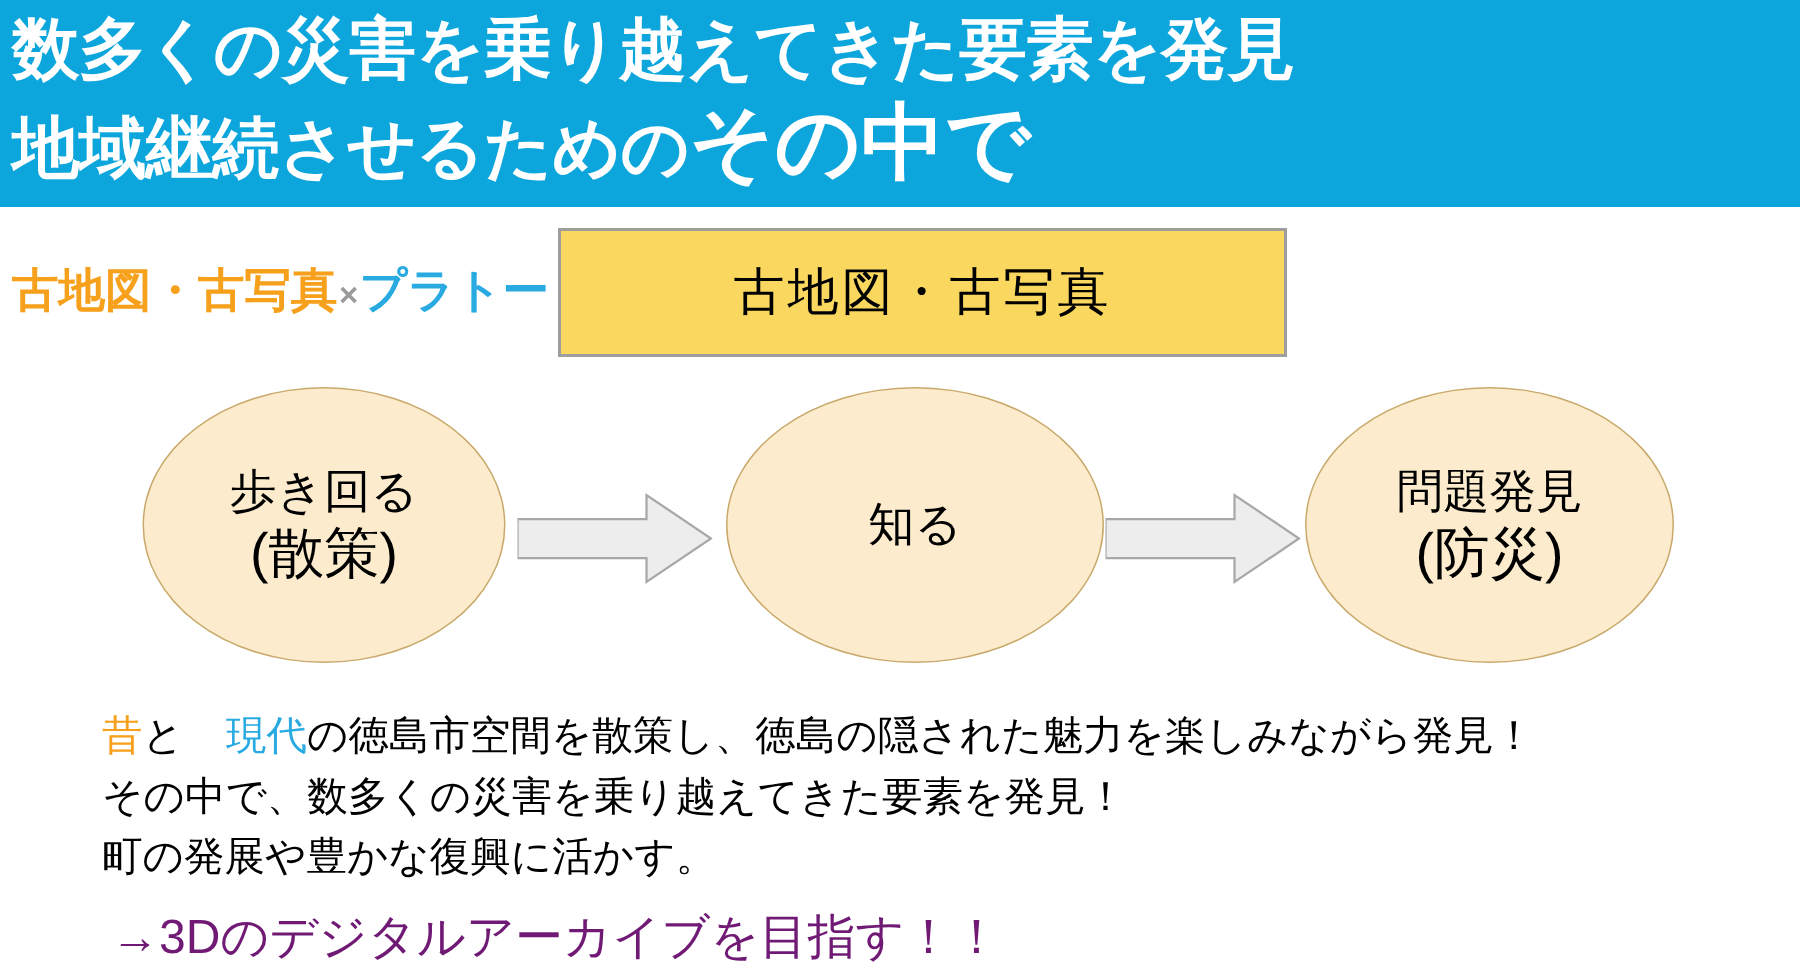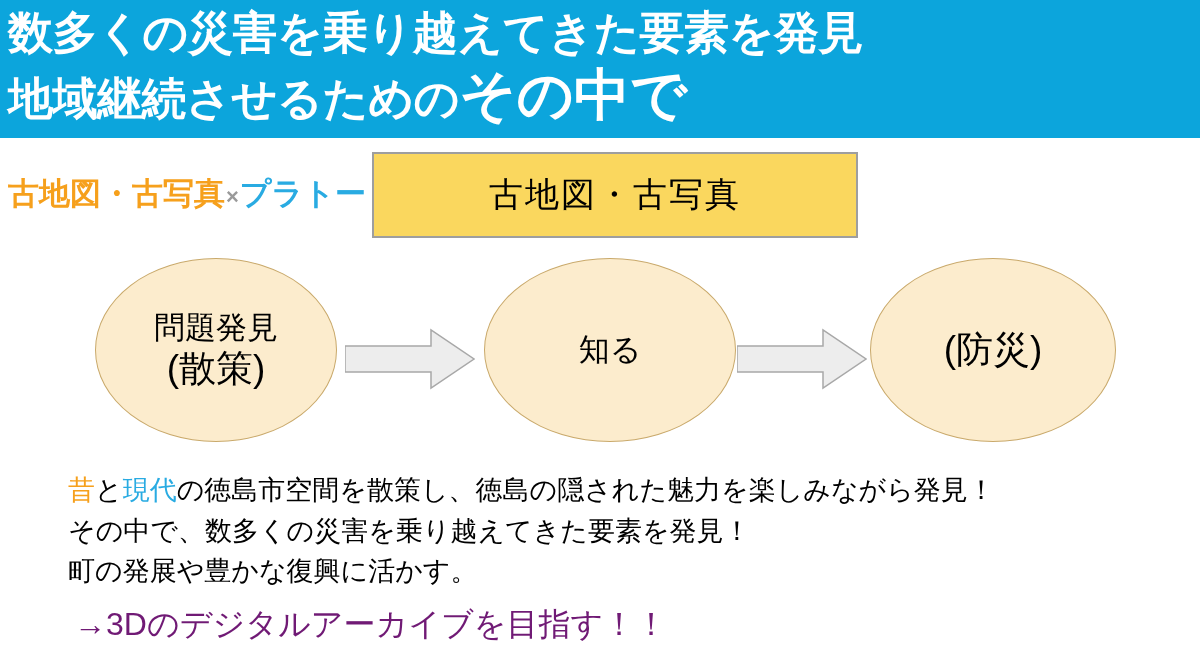--- a/index.html
+++ b/index.html
@@ -131,21 +131,21 @@
     position: absolute;
     left: 68px;
     top: 470px;
     width: 1080px;
     font-size: 27px;
     line-height: 1.50;
     color: #000000;
     white-space: nowrap;
   }
   .txt-orange { color: #f6a01c; }
-  .txt-cyan { color: #29abe2; }
+  .txt-cyan { color: #29abe2; margin-left: 28px; }
 
   #conclusion-line {
     position: absolute;
     left: 74px;
     top: 603px;
     font-size: 32px;
     color: #701a75;
     white-space: nowrap;
   }
 </style>
@@ -163,38 +163,39 @@
   <span class="sub-orange">古地図・古写真</span><span class="sub-x">×</span><span class="sub-blue">プラトー</span>
 </div>
 
 <div id="source-box">
   <span id="source-box-label">古地図・古写真</span>
 </div>
 
 <div id="flow-diagram">
 
   <div class="flow-oval" id="oval-1">
-    <span>問題発見</span>
+    <span>歩き回る</span>
     <span class="oval-sub">(散策)</span>
   </div>
 
   <svg class="flow-arrow" id="arrow-1" viewBox="0 0 130 62">
     <polygon points="0,18 86,18 86,2 129,31 86,60 86,44 0,44" fill="#ededed" stroke="#a8a8a8" stroke-width="1.5"></polygon>
   </svg>
 
   <div class="flow-oval" id="oval-2">
     <span>知る</span>
     <span class="oval-sub"></span>
   </div>
 
   <svg class="flow-arrow" id="arrow-2" viewBox="0 0 130 62">
     <polygon points="0,18 86,18 86,2 129,31 86,60 86,44 0,44" fill="#ededed" stroke="#a8a8a8" stroke-width="1.5"></polygon>
   </svg>
 
   <div class="flow-oval" id="oval-3">
+    <span>問題発見</span>
     <span class="oval-sub">(防災)</span>
   </div>
 </div>
 
 <div id="body-text">
   <div><span class="txt-orange">昔</span><span>と</span><span class="txt-cyan">現代</span><span>の徳島市空間を散策し、徳島の隠された魅力を楽しみながら発見！</span></div>
   <div>その中で、数多くの災害を乗り越えてきた要素を発見！</div>
   <div>町の発展や豊かな復興に活かす。</div>
 </div>
 

